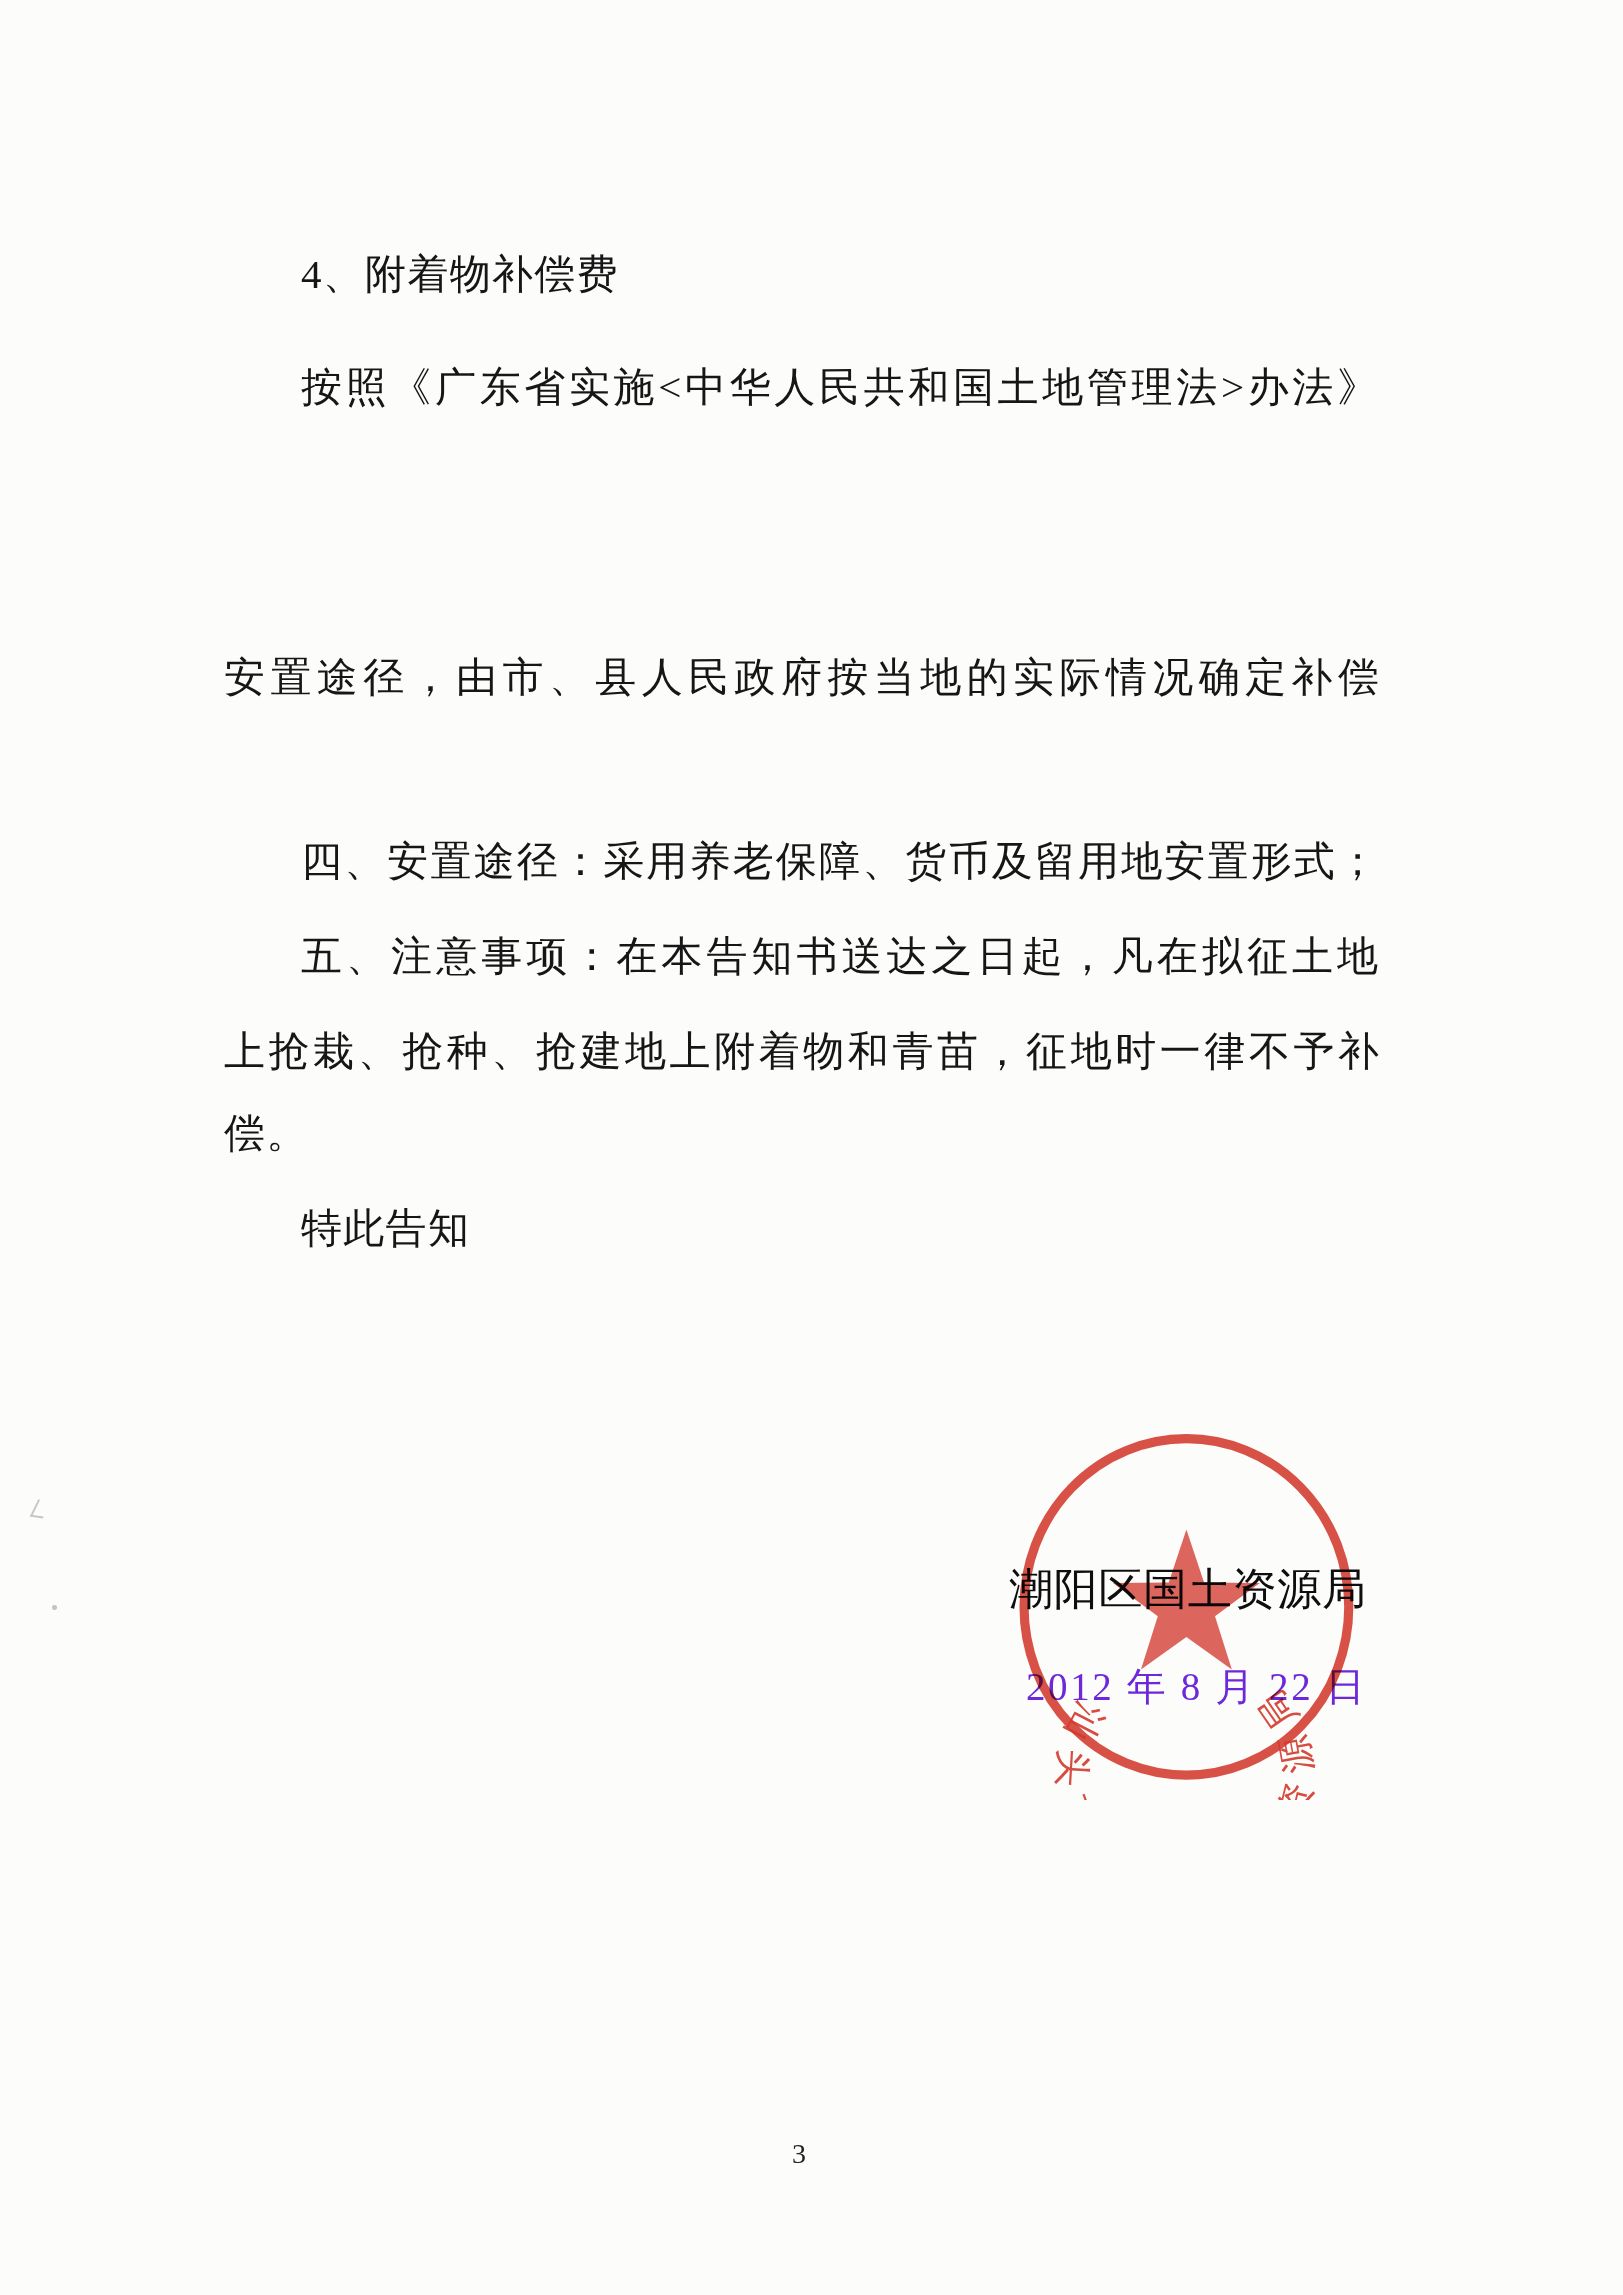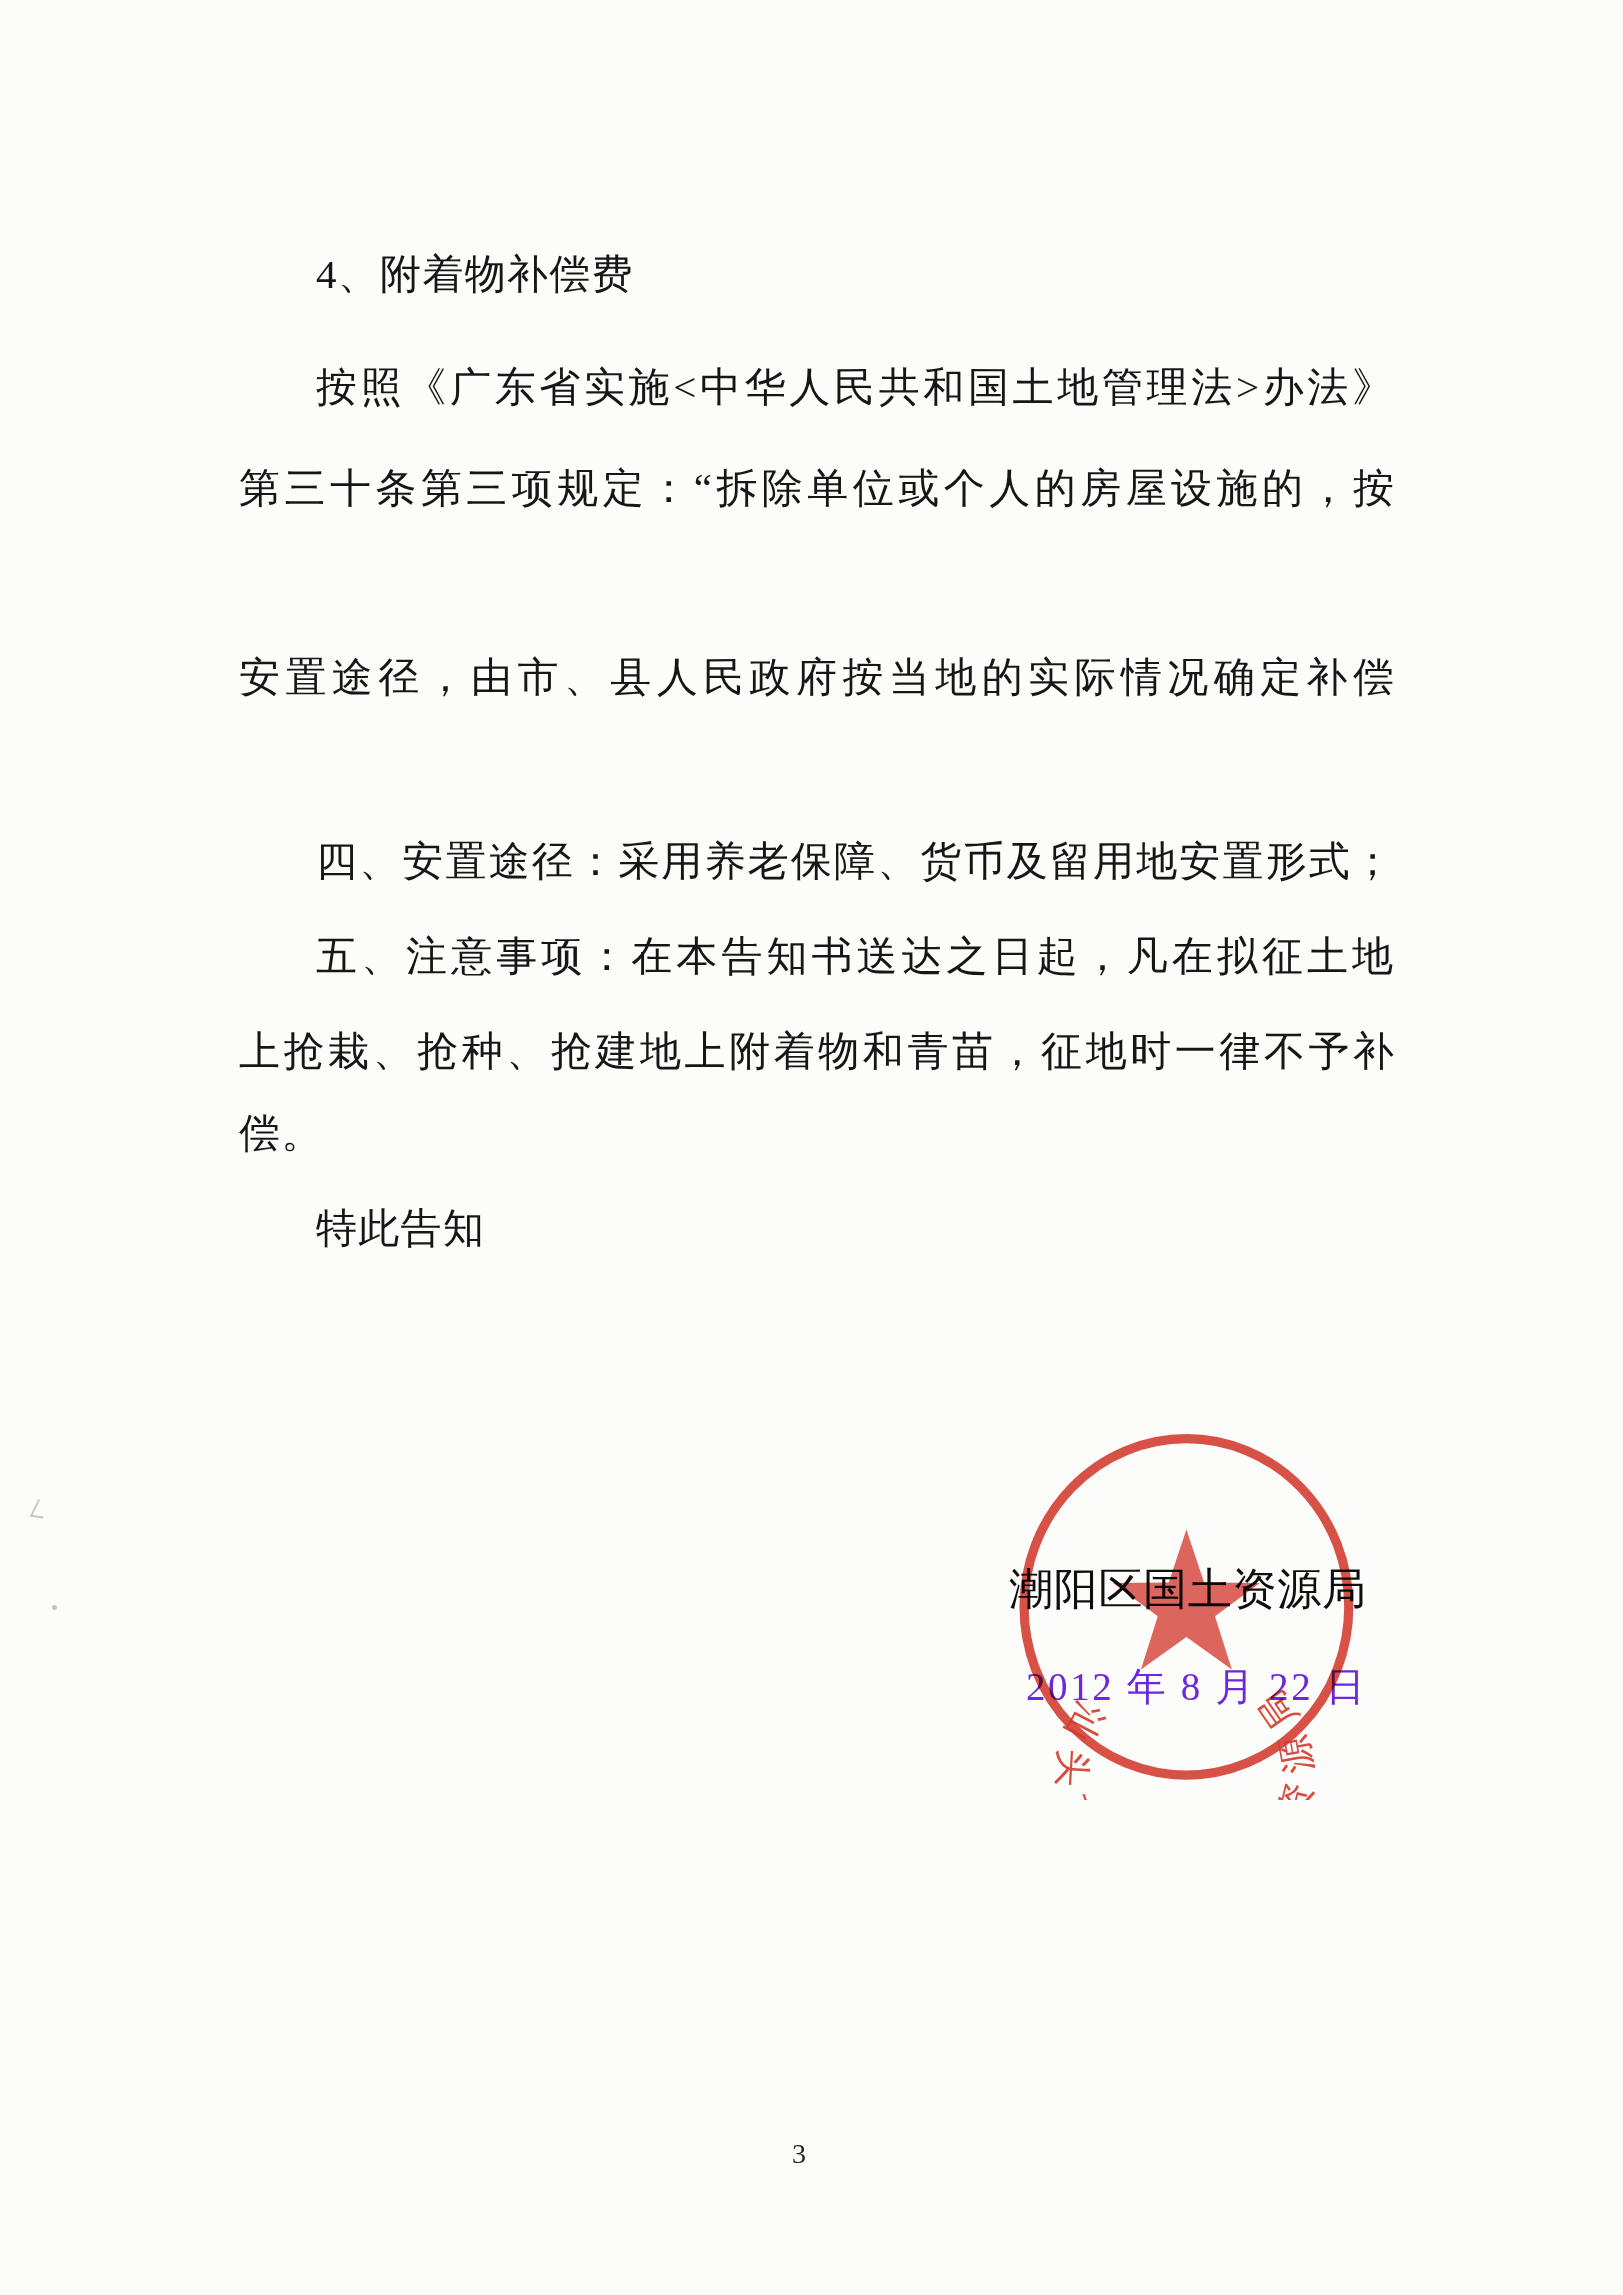--- a/index.html
+++ b/index.html
@@ -7,21 +7,21 @@
   #page{
     position:relative;
     width:1623px;height:2295px;
     background:#fcfcfb;
     overflow:hidden;
     font-family:"Liberation Serif","DejaVu Serif",serif;
     color:#151515;
   }
   .line{
     position:absolute;
-    left:239px;
+    left:224px;
     width:1155px;
     font-size:41px;
     line-height:1.12;
     letter-spacing:1.3px;
     white-space:nowrap;
     color:#161616;
   }
   .just{
     white-space:normal;
     letter-spacing:0;
@@ -55,21 +55,20 @@
     transform:rotate(8deg) skewX(-18deg); opacity:.55; }
   .speck-b{ left:52px; top:1605px; width:5.2px; height:4.6px; border-radius:50%; opacity:.5; }
 </style>
 </head>
 <body>
 
 <div id="page">
 
   <div class="line t1 ind">4、附着物补偿费</div>
   <div class="line t2 ind just">按照《广东省实施&lt;中华人民共和国土地管理法&gt;办法》</div>
-  <div class="line t3 just">第三十条第三项规定：“拆除单位或个人的房屋设施的，按</div>
   <div class="line t5 just">安置途径，由市、县人民政府按当地的实际情况确定补偿</div>
   <div class="line t7 ind just">四、安置途径：采用养老保障、货币及留用地安置形式；</div>
   <div class="line t8 ind just">五、注意事项：在本告知书送达之日起，凡在拟征土地</div>
   <div class="line t9 just">上抢栽、抢种、抢建地上附着物和青苗，征地时一律不予补</div>
   <div class="line t10">偿。</div>
   <div class="line t11 ind">特此告知</div>
 
   <div class="sig-agency">潮阳区国土资源局</div>
   <div class="sig-date">2012 年 8 月 22 日</div>
 

